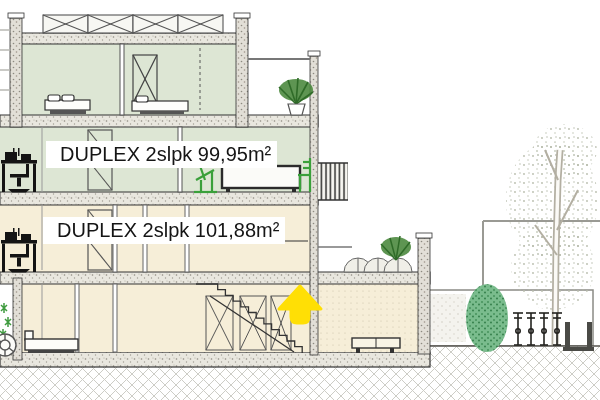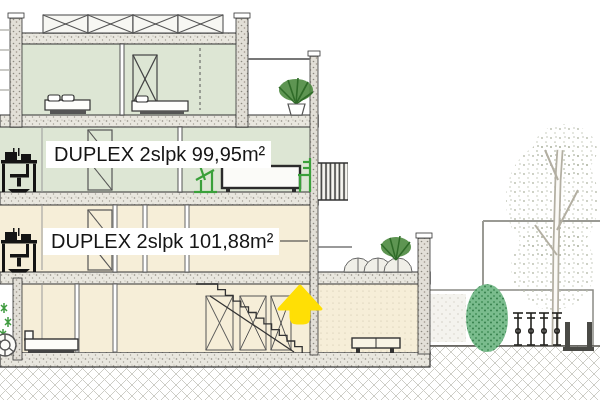--- a/index.html
+++ b/index.html
@@ -3,25 +3,25 @@
 <meta charset="utf-8">
 <style>
   html,body{margin:0;padding:0;background:#fff;}
   #stage{
     position:relative;width:600px;height:400px;overflow:hidden;background:#fff;
     font-family:"Liberation Sans", sans-serif;
   }
   #drawing{position:absolute;left:0;top:0;}
   .duplex-label{
     position:absolute;background:#ffffff;color:#151515;
-    font-size:20px;line-height:1.1;padding:2px 6px 3px 8px;white-space:nowrap;
+    font-size:20px;line-height:1.1;padding:2px 6px 3px 14px;white-space:nowrap;
     letter-spacing:0px;
   }
   #label-upper{left:46px;top:141px;}
-  #label-lower{left:43px;top:228px;}
+  #label-lower{left:43px;top:217px;}
 </style>
 </head>
 <body>
 
 <div id="stage">
 
 <svg id="drawing" width="600" height="400" viewBox="0 0 600 400">
   <defs>
     <pattern id="stip" width="7" height="7" patternUnits="userSpaceOnUse">
       <rect width="7" height="7" style="fill:var(--slab-gray,#e9e7df)"></rect>

